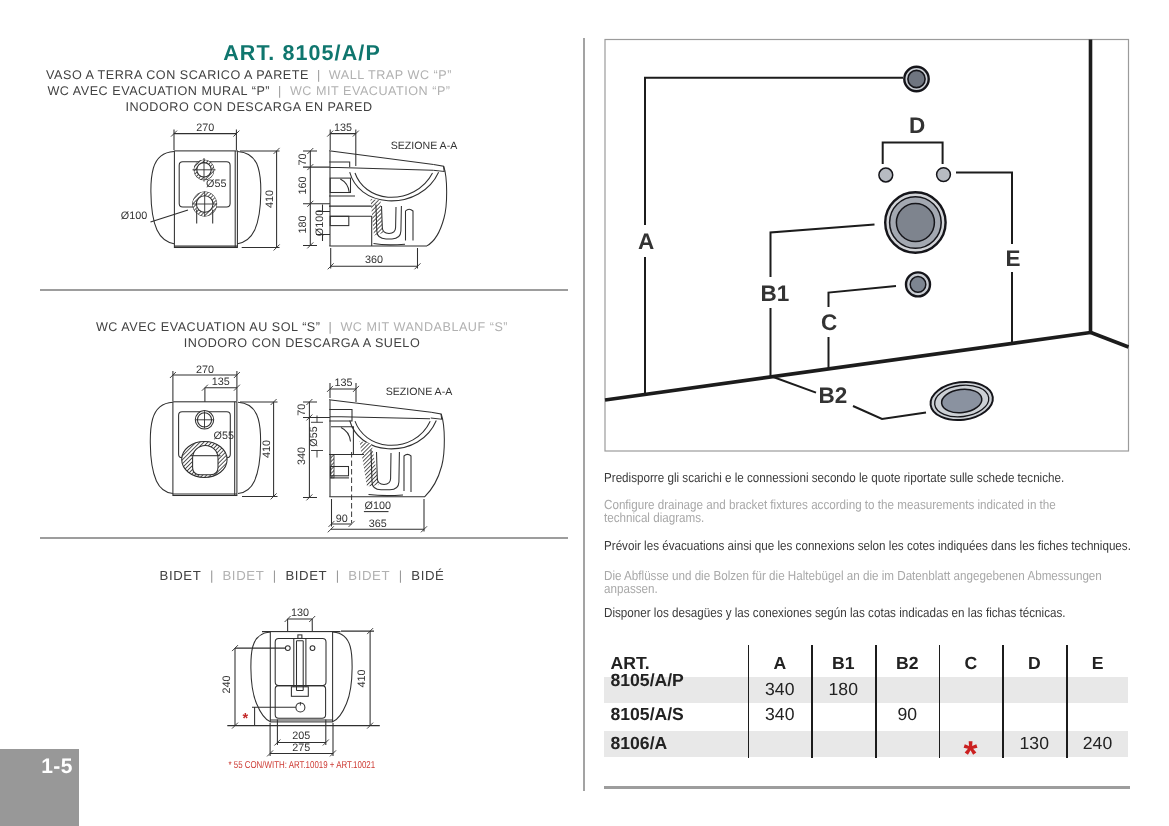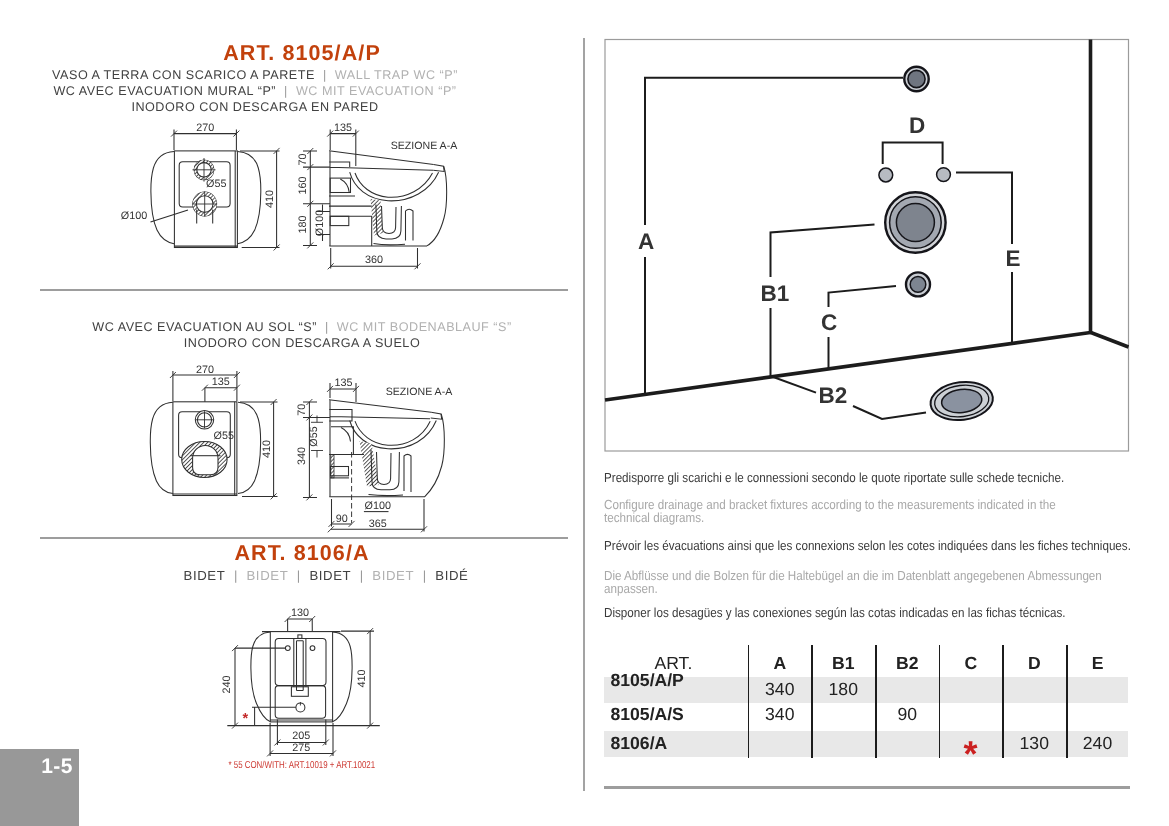--- a/index.html
+++ b/index.html
@@ -1,37 +1,37 @@
 <!DOCTYPE html>
 <html><head>
 <meta charset="utf-8">
 <style>
   html,body{margin:0;padding:0;background:#fff;}
   #page{position:relative;width:1169px;height:826px;background:#fff;overflow:hidden;
         font-family:"Liberation Sans",sans-serif;text-rendering:geometricPrecision;}
   .abs{position:absolute;}
-  .title{font-weight:bold;font-size:21.5px;color:#c2410c;text-align:center;white-space:nowrap;letter-spacing:1.1px;}
+  .title{font-weight:bold;font-size:21.5px;color:#0f766e;text-align:center;white-space:nowrap;letter-spacing:1.1px;}
   .sub{font-size:12.6px;color:#414141;text-align:center;white-space:nowrap;line-height:16.1px;}
   .sub .g{color:#b1b1b1;}
   .sub .sep{color:#9a9a9a;}
   .para{font-size:13.2px;line-height:13.4px;white-space:nowrap;}
   .dk{color:#3a3a3a;}
   .gy{color:#a8a8a8;}
   svg{position:absolute;overflow:visible;}
   svg text{font-family:"Liberation Sans",sans-serif;fill:#333;}
   .dim{font-size:10.8px;}
   .cell{position:absolute;font-size:17.6px;color:#222;white-space:nowrap;}
 </style>
 </head>
 <body>
 <div id="page">
 
 <div class="abs title" style="left:0;top:41px;width:604px;">ART. 8105/A/P</div>
 
-<div class="abs sub" style="left:13px;top:66.8px;width:484px;letter-spacing:0.52px;">
+<div class="abs sub" style="left:7px;top:66.8px;width:484px;letter-spacing:0.52px;">
   <div>VASO A TERRA CON SCARICO A PARETE&nbsp;&nbsp;<span class="sep">|</span>&nbsp;&nbsp;<span class="g">WALL TRAP WC “P”</span></div>
   <div>WC AVEC EVACUATION MURAL “P”&nbsp;&nbsp;<span class="sep">|</span>&nbsp;&nbsp;<span class="g">WC MIT EVACUATION “P”</span></div>
   <div>INODORO CON DESCARGA EN PARED</div>
 </div>
 
 <svg class="abs" style="left:100px;top:115px;" width="380" height="172" viewBox="100 115 380 172">
   <defs>
     <pattern id="h1" patternUnits="userSpaceOnUse" width="2.8" height="2.8" patternTransform="rotate(45)">
       <rect width="2.8" height="2.8" fill="#fff"></rect>
       <line x1="0" y1="0" x2="0" y2="2.8" stroke="#2d2d2d" stroke-width="1.6"></line>
@@ -123,21 +123,21 @@
   <text class="dim" x="305.6" y="224.5" text-anchor="middle" transform="rotate(-90 305.6 224.5)">180</text>
   <text class="dim" x="322.5" y="223" text-anchor="middle" transform="rotate(-90 322.5 223)">Ø100</text>
   <text class="dim" x="374" y="262.8" text-anchor="middle">360</text>
   <text x="424" y="149" text-anchor="middle" font-size="10.6" fill="#3a3a3a">SEZIONE A-A</text>
 </svg>
 
 <div class="abs" style="left:40px;top:289px;width:528px;height:2.4px;background:#9d9d9d;"></div>
 
 
 <div class="abs sub" style="left:0;top:318.6px;width:604px;letter-spacing:0.52px;">
-  <div>WC AVEC EVACUATION AU SOL “S”&nbsp;&nbsp;<span class="sep">|</span>&nbsp;&nbsp;<span class="g">WC MIT BODENABLAUF “S”</span></div>
+  <div>WC AVEC EVACUATION AU SOL “S”&nbsp;&nbsp;<span class="sep">|</span>&nbsp;&nbsp;<span class="g">WC MIT WANDABLAUF “S”</span></div>
   <div>INODORO CON DESCARGA A SUELO</div>
 </div>
 
 <svg class="abs" style="left:130px;top:358px;" width="340" height="177" viewBox="130 358 340 177">
   <defs>
     <pattern id="h2" patternUnits="userSpaceOnUse" width="2.8" height="2.8" patternTransform="rotate(45)">
       <rect width="2.8" height="2.8" fill="#fff"></rect>
       <line x1="0" y1="0" x2="0" y2="2.8" stroke="#2d2d2d" stroke-width="1.6"></line>
     </pattern>
   </defs>
@@ -232,23 +232,22 @@
   <text class="dim" x="317.3" y="436.5" text-anchor="middle" transform="rotate(-90 317.3 436.5)">Ø55</text>
   <text class="dim" x="304.9" y="456" text-anchor="middle" transform="rotate(-90 304.9 456)">340</text>
   <text class="dim" x="377.8" y="509.3" text-anchor="middle">Ø100</text>
   <text class="dim" x="341.8" y="521.6" text-anchor="middle">90</text>
   <text class="dim" x="377.8" y="527.4" text-anchor="middle">365</text>
   <text x="419" y="394.6" text-anchor="middle" font-size="10.6" fill="#3a3a3a">SEZIONE A-A</text>
 </svg>
 
 <div class="abs" style="left:40px;top:536.5px;width:528px;height:2.4px;background:#9d9d9d;"></div>
 
-<div class="abs title" style="left:0;top:541.2px;width:604px;">ART. 8106/A</div>
-
-<div class="abs sub" style="left:0;top:567.5px;width:604px;font-size:13.2px;letter-spacing:0.6px;padding-left:24px;">BIDET&nbsp;&nbsp;<span class="sep">|</span>&nbsp;&nbsp;<span class="g">BIDET</span>&nbsp;&nbsp;<span class="sep">|</span>&nbsp;&nbsp;BIDET&nbsp;&nbsp;<span class="sep">|</span>&nbsp;&nbsp;<span class="g">BIDET</span>&nbsp;&nbsp;<span class="sep">|</span>&nbsp;&nbsp;BIDÉ</div>
+
+<div class="abs sub" style="left:0;top:567.5px;width:604px;font-size:13.2px;letter-spacing:0.6px;">BIDET&nbsp;&nbsp;<span class="sep">|</span>&nbsp;&nbsp;<span class="g">BIDET</span>&nbsp;&nbsp;<span class="sep">|</span>&nbsp;&nbsp;BIDET&nbsp;&nbsp;<span class="sep">|</span>&nbsp;&nbsp;<span class="g">BIDET</span>&nbsp;&nbsp;<span class="sep">|</span>&nbsp;&nbsp;BIDÉ</div>
 
 <svg class="abs" style="left:215px;top:595px;" width="180" height="165" viewBox="215 595 180 165">
   <g fill="none" stroke="#2f2f2f" stroke-width="1.05">
 
     <g>
       <path d="M287.6,619 L312.2,619 M287.6,619 L287.7,645 M312.2,619 L312.4,645"></path>
       <path d="M284.6,622 L290.6,616 M309.2,622 L315.2,616" stroke-width="0.9"></path>
     </g>
 
     <path d="M270,632 C260,632.7 255.2,638 252.8,646.5 C250.9,653.5 250.8,661 250.9,668.5 C251,681 252.5,694 256.5,703.5 C259.7,711.2 264.8,719.5 270,721.4 M333,632 C343,632.7 347.8,638 350.2,646.5 C352.1,653.5 352.2,661 352.1,668.5 C352,681 350.5,694 346.5,703.5 C343.3,711.2 338.2,719.5 333,721.4"></path>
@@ -395,21 +394,21 @@
 
 <div class="abs" style="left:604.4px;top:730.5px;width:524px;height:26.5px;background:#e8e8e8;"></div>
 
 <div class="abs" style="left:747.5px;top:644.5px;width:1.6px;height:113px;background:#1c1c1c;"></div>
 <div class="abs" style="left:811px;top:644.5px;width:1.6px;height:113px;background:#1c1c1c;"></div>
 <div class="abs" style="left:875px;top:644.5px;width:1.6px;height:113px;background:#1c1c1c;"></div>
 <div class="abs" style="left:938.5px;top:644.5px;width:1.6px;height:113px;background:#1c1c1c;"></div>
 <div class="abs" style="left:1002px;top:644.5px;width:1.6px;height:113px;background:#1c1c1c;"></div>
 <div class="abs" style="left:1066px;top:644.5px;width:1.6px;height:113px;background:#1c1c1c;"></div>
 
-<div class="cell" style="left:610.5px;top:653px;font-weight:normal;margin-left:44px;">ART.</div>
+<div class="cell" style="left:610.5px;top:653px;font-weight:bold;">ART.</div>
 <div class="cell" style="left:748px;top:653px;width:63.5px;text-align:center;font-weight:bold;">A</div>
 <div class="cell" style="left:811.5px;top:653px;width:63.5px;text-align:center;font-weight:bold;">B1</div>
 <div class="cell" style="left:875.5px;top:653px;width:63.5px;text-align:center;font-weight:bold;">B2</div>
 <div class="cell" style="left:939px;top:653px;width:63.5px;text-align:center;font-weight:bold;">C</div>
 <div class="cell" style="left:1002.5px;top:653px;width:63.5px;text-align:center;font-weight:bold;">D</div>
 <div class="cell" style="left:1066.5px;top:653px;width:62px;text-align:center;font-weight:bold;">E</div>
 
 <div class="cell" style="left:610.5px;top:670px;font-weight:bold;">8105/A/P</div>
 <div class="cell" style="left:748px;top:678.7px;width:63.5px;text-align:center;">340</div>
 <div class="cell" style="left:811.5px;top:678.7px;width:63.5px;text-align:center;">180</div>

